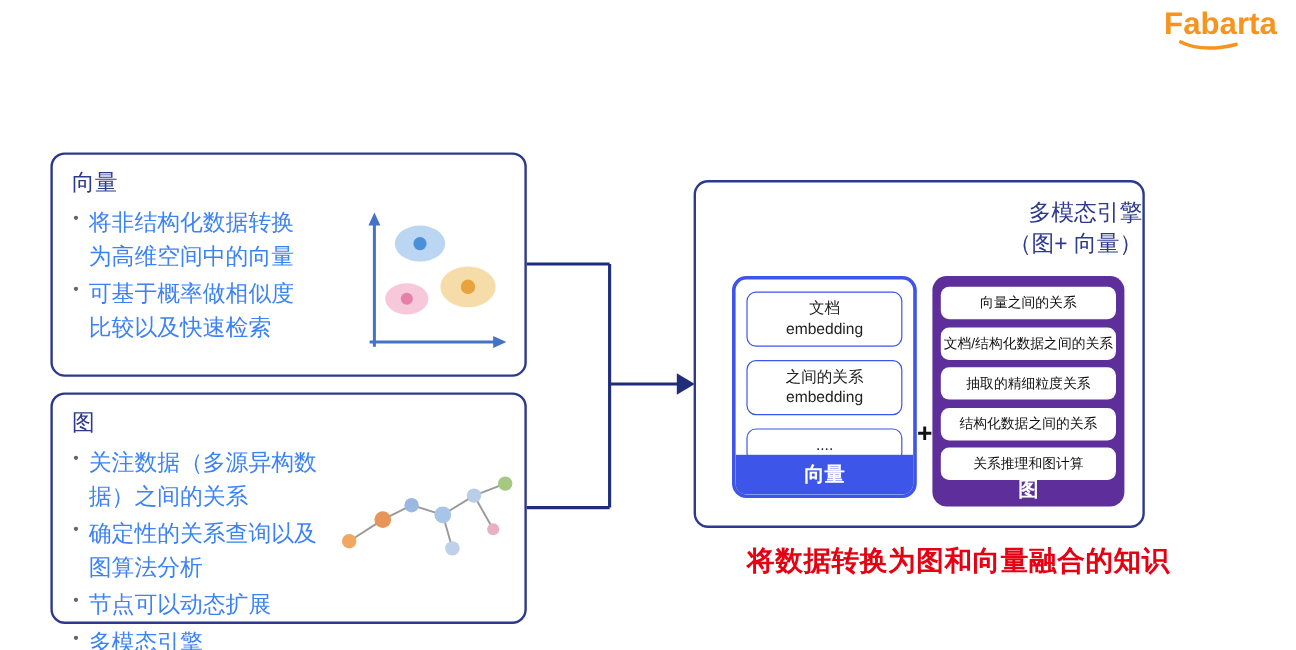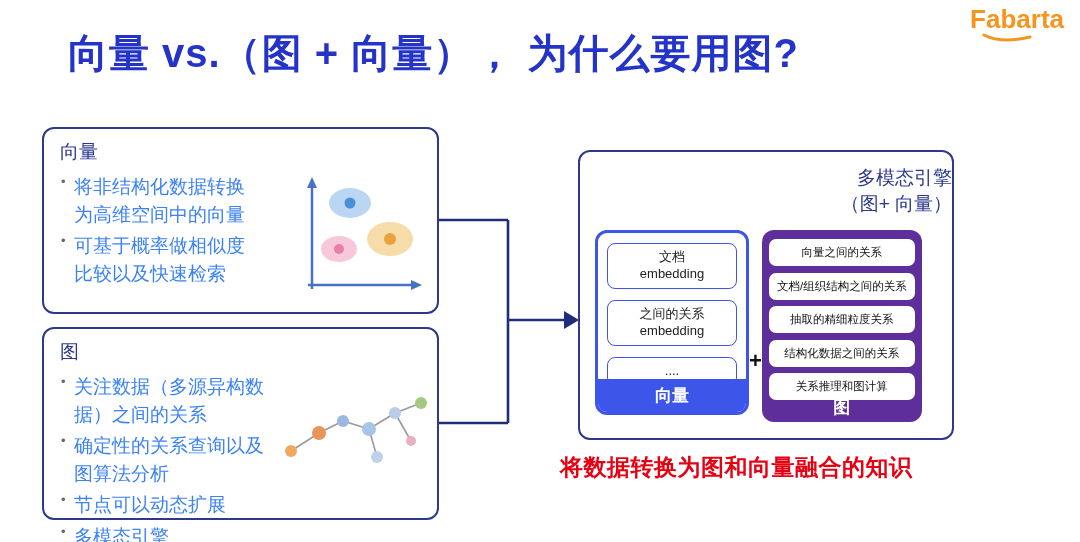--- a/index.html
+++ b/index.html
@@ -55,21 +55,21 @@
   
   .engine-box {
     position: absolute; left: 578px; top: 150px; width: 376px; height: 290px;
     border: 2.5px solid #2D3A8C; border-radius: 12px; background: #fff;
     padding-top: 13px;
   }
   .engine-title, .engine-subtitle {
     text-align: right; color: #2D3A8C; font-size: 19px; font-weight: 500; line-height: 1.35;
   }
   .engine-columns {
-    display: flex; justify-content: flex-start; align-items: flex-start;
+    display: flex; justify-content: flex-end; align-items: flex-start;
     padding: 0 15px; margin-top: 14px;
   }
 
   .vector-col {
     width: 154px; height: 185px; position: relative;
     border: 3px solid #3D55E8; border-radius: 12px; background: #fff; overflow: hidden;
   }
   .vcol-items { padding: 10px 9px 0; }
   .vcol-item {
     background: #fff; border: 1.5px solid #3D55E8; border-radius: 8px;
@@ -95,37 +95,36 @@
   }
   .gcol-label {
     position: absolute; left: 0; right: 0; bottom: 0; height: 30px;
     color: #fff; font-size: 17px; font-weight: 700;
     display: flex; align-items: center; justify-content: center;
   }
 
   
   .caption {
     position: absolute; left: 560px; top: 452px; width: 415px;
-    text-align: left; color: #E60012; font-size: 23px; font-weight: 800;
+    text-align: right; color: #E60012; font-size: 23px; font-weight: 800;
     letter-spacing: 0.5px; white-space: nowrap;
   }
 </style>
 </head>
 <body>
 
 <div class="slide">
 
   <div class="logo">
     <span>Fabarta</span>
     <svg width="70" height="10" viewBox="0 0 70 10">
       <path d="M2,2 Q20,11 48,4" fill="none" stroke="#F7941E" stroke-width="3" stroke-linecap="round"></path>
     </svg>
   </div>
 
-  <h1 class="title">向量 vs.（图 + 向量）， 为什么要用图?</h1>
 
   <div class="box vector-box">
     <div class="box-title">向量</div>
     <div class="bullets">
         <div class="bullet">将非结构化数据转换为高维空间中的向量</div>
         <div class="bullet">可基于概率做相似度比较以及快速检索</div>
       </div>
     <svg class="scatter-illustration" width="135" height="130" viewBox="0 0 135 130">
 
       <ellipse cx="58" cy="32" rx="21" ry="15" fill="#BBD6F2"></ellipse>
@@ -195,21 +194,21 @@
             <div class="vcol-item">....</div>
           </div>
         <div class="vcol-label">向量</div>
       </div>
 
       <div class="plus">+</div>
 
       <div class="graph-col">
         <div>
             <div class="gcol-item">向量之间的关系</div>
-            <div class="gcol-item">文档/组织结构之间的关系</div>
+            <div class="gcol-item">文档/结构化数据之间的关系</div>
             <div class="gcol-item">抽取的精细粒度关系</div>
             <div class="gcol-item">结构化数据之间的关系</div>
             <div class="gcol-item">关系推理和图计算</div>
           </div>
         <div class="gcol-label">图</div>
       </div>
 
     </div>
   </div>
 

